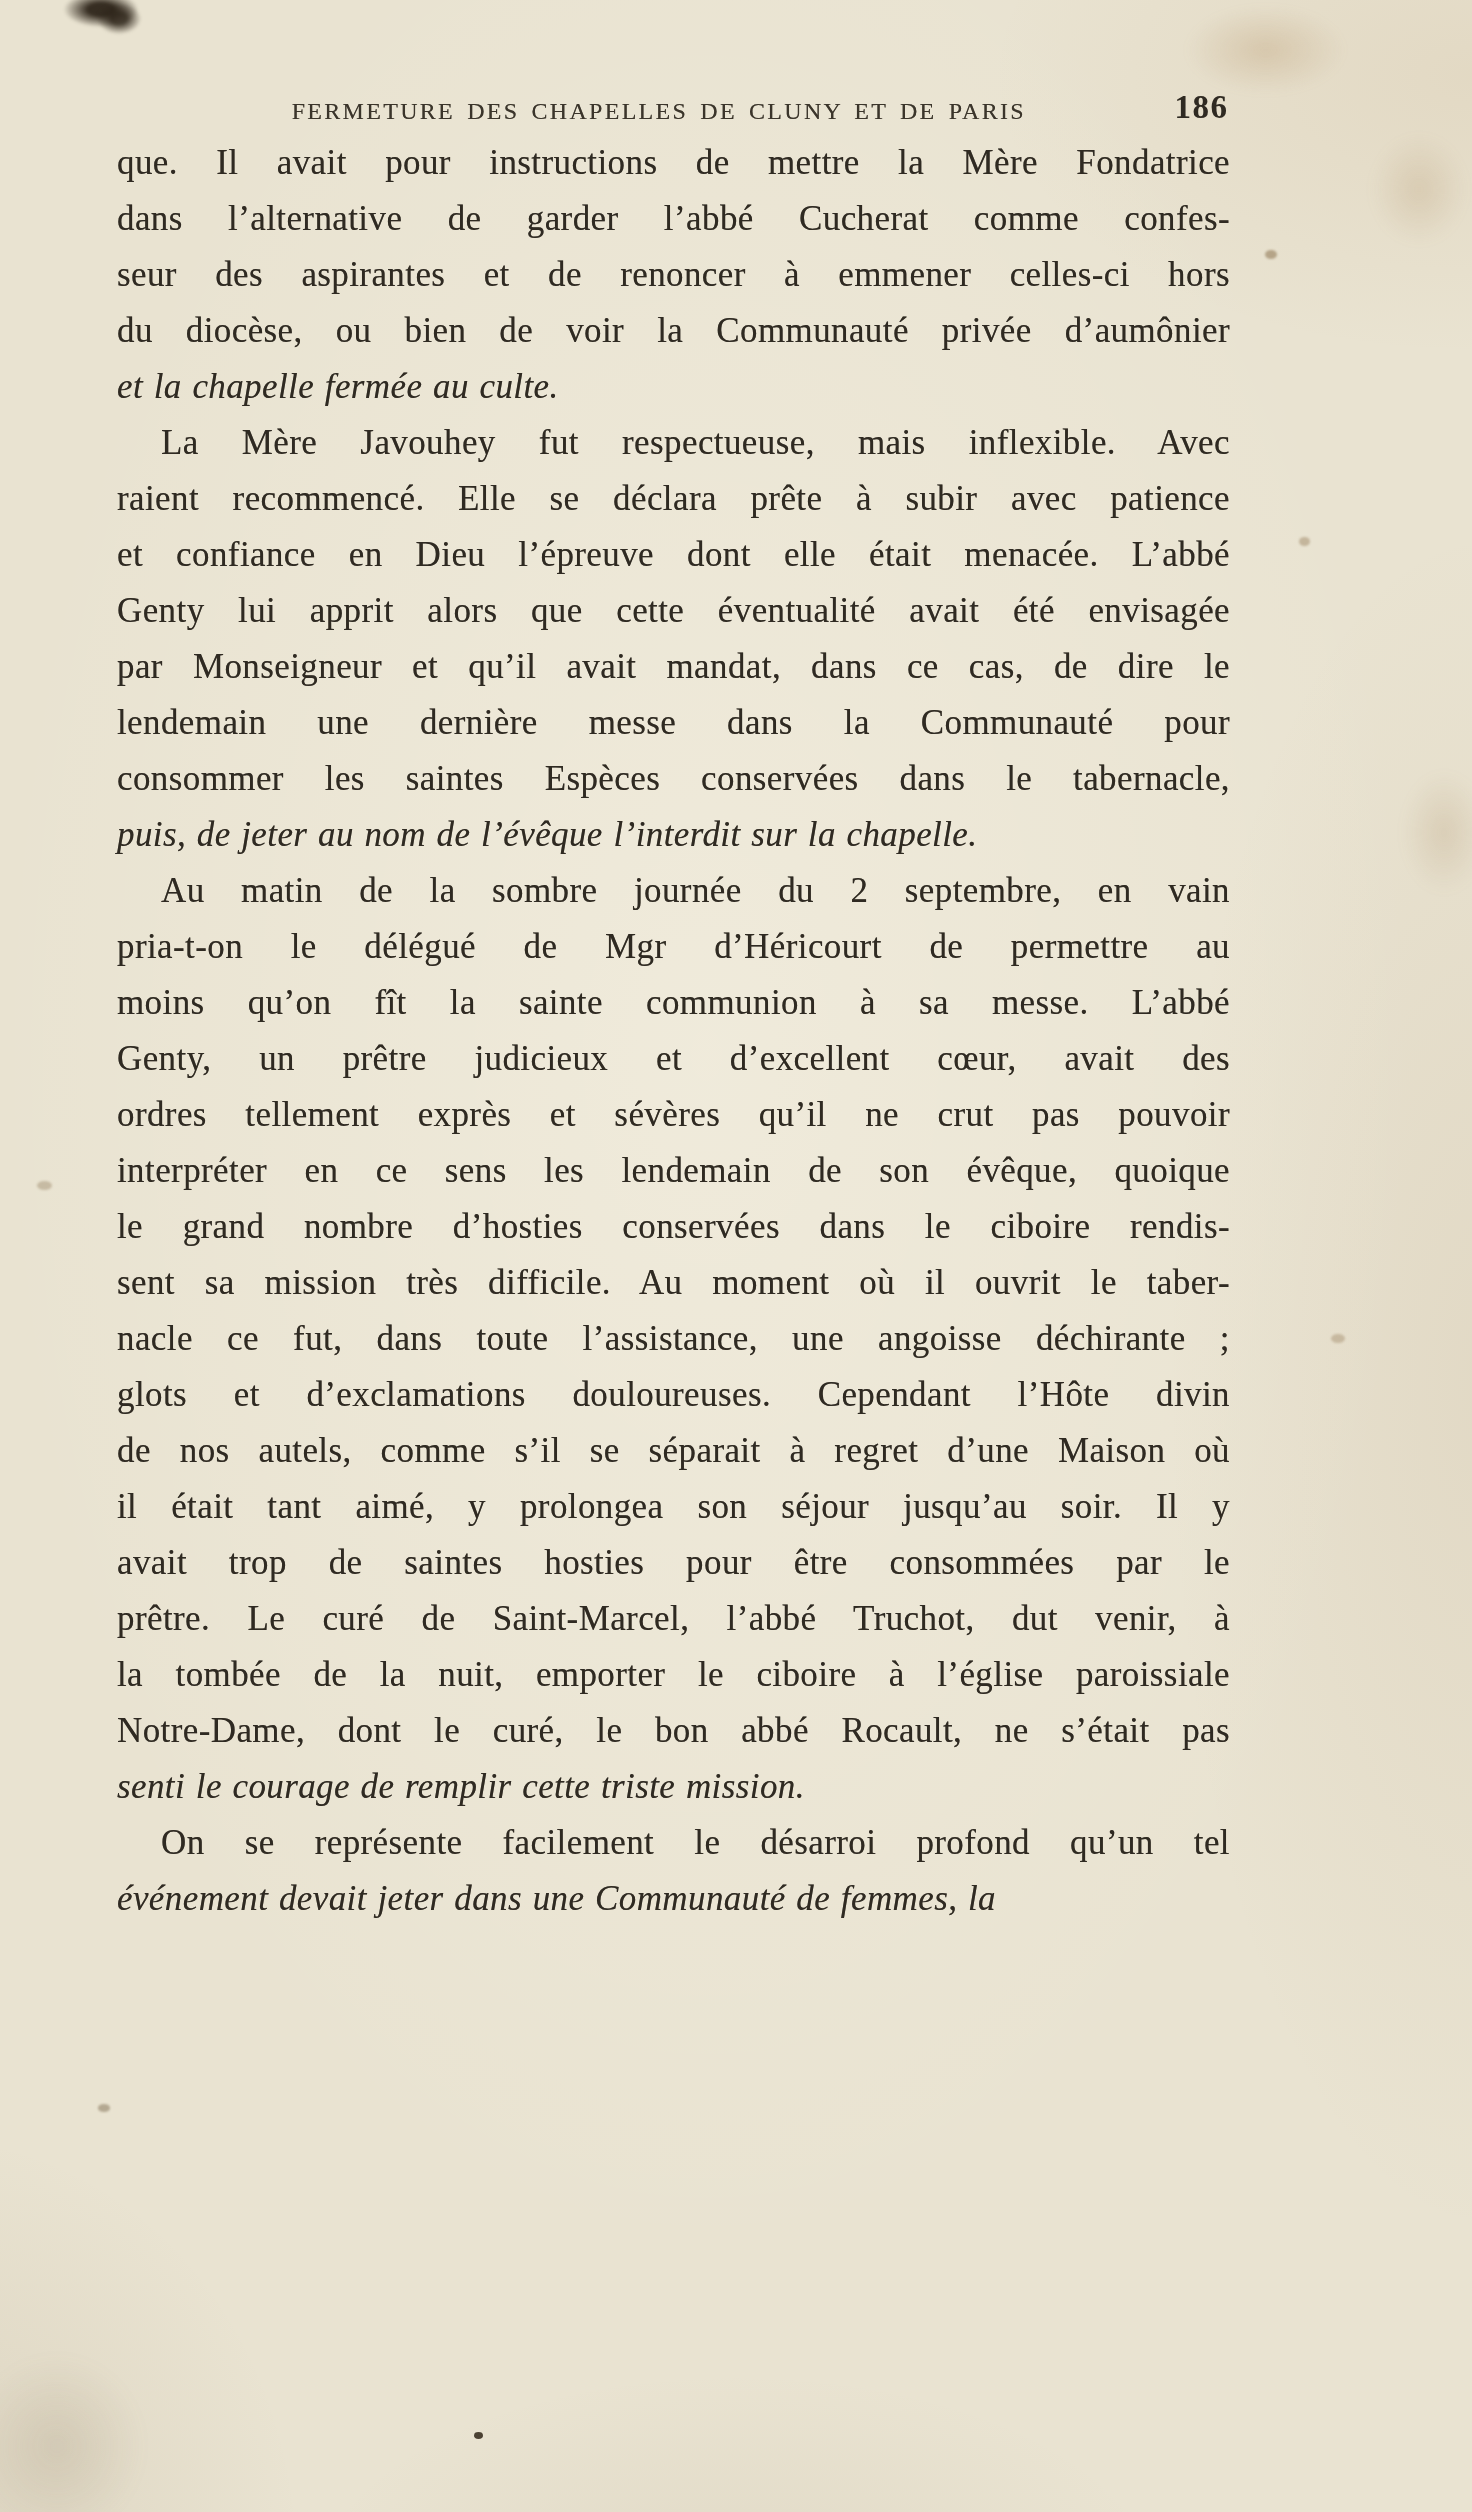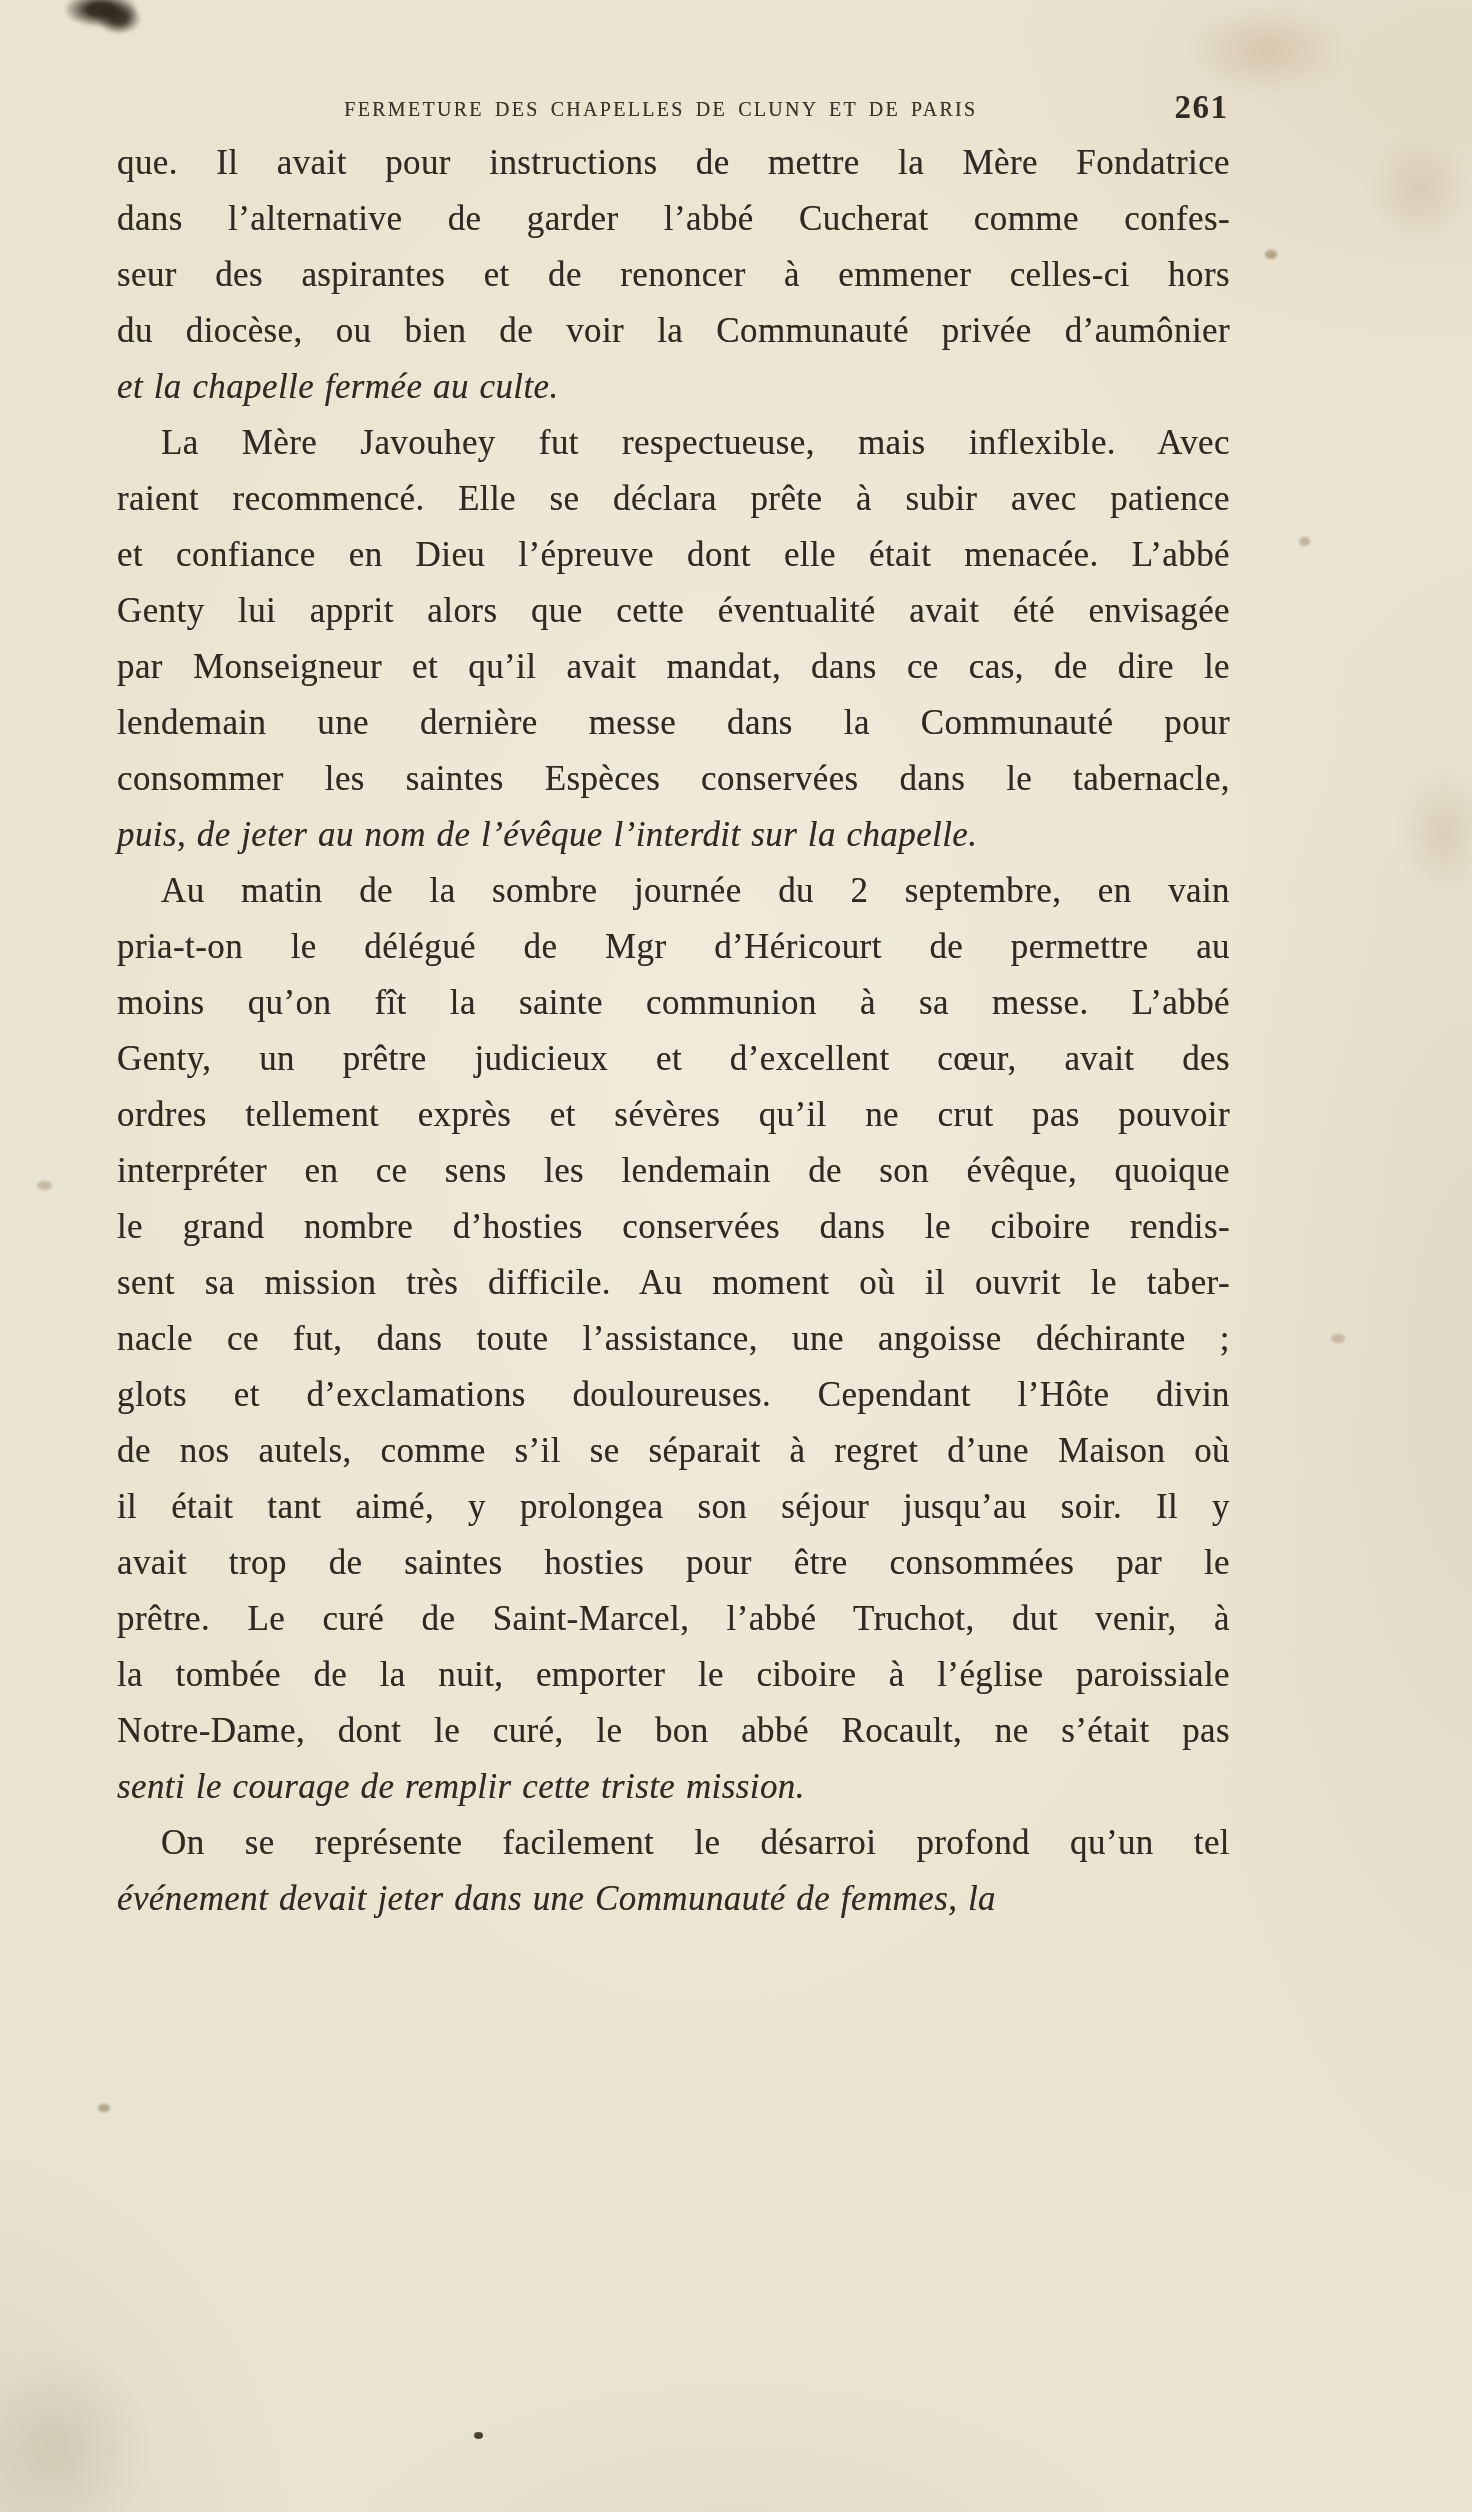--- a/index.html
+++ b/index.html
@@ -26,21 +26,21 @@
       radial-gradient(ellipse 613px 307px at 50% 103%, rgba(130,108,75,0.08), rgba(130,108,75,0) 70%);
   }
   .spot { position: absolute; border-radius: 50%; pointer-events: none; }
 
   .running-header {
     position: absolute; left: 117px; top: 89px; width: 1113px; height: 43px;
     color: var(--header-ink);
   }
   .header-title {
     position: absolute; left: 50%; transform: translateX(-52%); top: 9.2px;
-    font-size: 20px; letter-spacing: 2.3px; word-spacing: 3.8px;
+    font-size: 24px; letter-spacing: 2.3px; word-spacing: 3.8px;
     white-space: nowrap;
     text-shadow: 0 0 0.4px rgba(59,53,43,0.6);
     text-align: center;
   }
   .page-number {
     position: absolute; right: 1.5px; top: 0;
     font-size: 33px; font-weight: bold; letter-spacing: 1.5px;
     color: var(--ink);
   }
 
@@ -69,21 +69,21 @@
   <div class="spot" style="left:-31px; top:2354px; width:176px; height:184px; background:radial-gradient(ellipse at center, rgba(120,100,70,0.14), rgba(120,100,70,0) 70%); filter:blur(7.7px);"></div>
   <div class="spot" style="left:1265px; top:250px; width:12.3px; height:9.2px; background:rgba(120,90,52,0.45); filter:blur(0.8px);"></div>
   <div class="spot" style="left:1299px; top:537px; width:10.7px; height:9.2px; background:rgba(130,98,58,0.35); filter:blur(0.8px);"></div>
   <div class="spot" style="left:1331px; top:1334px; width:14px; height:9.2px; background:rgba(130,98,58,0.30); filter:blur(0.8px);"></div>
   <div class="spot" style="left:37px; top:1181px; width:15.3px; height:9.2px; background:rgba(120,92,55,0.30); filter:blur(0.8px);"></div>
   <div class="spot" style="left:98px; top:2104px; width:12.3px; height:7.7px; background:rgba(100,80,50,0.40); filter:blur(0.8px);"></div>
   <div class="spot" style="left:474px; top:2432px; width:9.2px; height:7px; background:rgba(58,48,33,0.9); filter:blur(0.4px);"></div>
 
   <header class="running-header">
     <div class="header-title">FERMETURE DES CHAPELLES DE CLUNY ET DE PARIS</div>
-    <div class="page-number">261</div>
+    <div class="page-number">186</div>
   </header>
 
   <main class="text-block">
       <div class="paragraph">
         <div class="line">que. Il avait pour instructions de mettre la Mère Fondatrice</div>
         <div class="line">dans l’alternative de garder l’abbé Cucherat comme confes-</div>
         <div class="line">seur des aspirantes et de renoncer à emmener celles-ci hors</div>
         <div class="line">du diocèse, ou bien de voir la Communauté privée d’aumônier</div>
         <div class="line last">et la chapelle fermée au culte.</div>
       </div>

